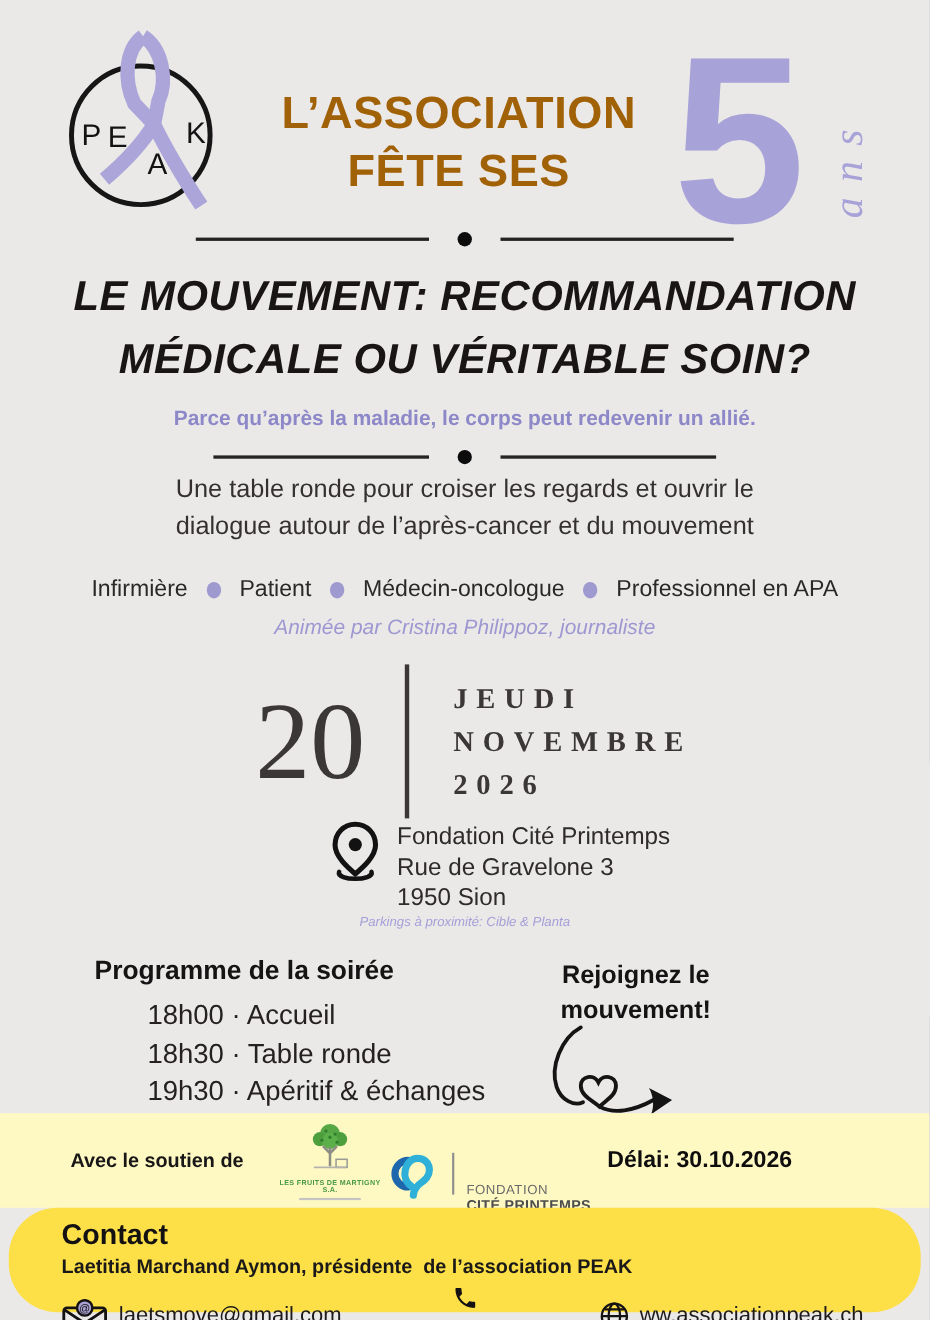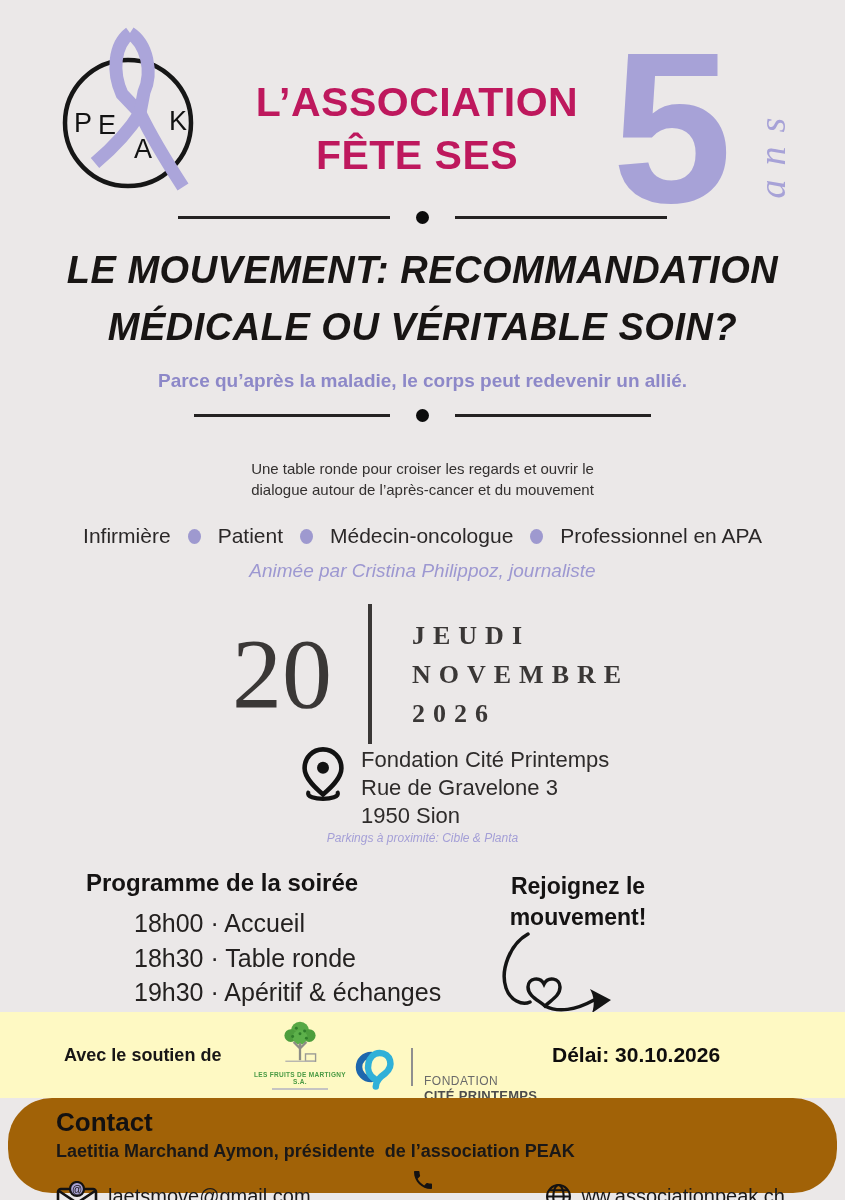--- a/index.html
+++ b/index.html
@@ -2,41 +2,41 @@
 <html><head>
 <meta charset="utf-8">
 <style>
   html,body{margin:0;padding:0;background:#d8d5d6;}
   .poster{position:relative;width:845px;height:1200px;background:#ebe8e8;
           font-family:"Liberation Sans",sans-serif;overflow:hidden;margin:0 auto;}
 
   
   .logo-svg{position:absolute;left:56px;top:26px;}
   .main-title{position:absolute;left:222px;top:76px;width:390px;text-align:center;
-              font-size:41px;font-weight:800;color:#be185d;line-height:1.3;letter-spacing:.5px;}
+              font-size:41px;font-weight:800;color:#a16207;line-height:1.3;letter-spacing:.5px;}
   .five{position:absolute;left:612px;top:44px;height:166px;display:flex;align-items:center;
         font-size:216px;font-weight:800;color:#a7a2d7;line-height:1;}
   .ans{position:absolute;left:682px;top:116px;width:180px;height:70px;
        transform:rotate(-90deg);font-family:"Liberation Serif",serif;font-style:italic;
        font-size:38px;letter-spacing:14px;color:#a7a2d7;text-align:center;line-height:70px;}
 
   .divider{position:absolute;left:0;width:845px;display:flex;align-items:center;justify-content:center;}
   .divider .seg{height:3px;background:#242222;}
   .divider .dot{width:13px;height:13px;border-radius:50%;background:#0c0c0c;margin:0 26px;}
   #div1{top:211px;} #div1 .seg{width:212px;}
   #div2{top:409px;} #div2 .seg{width:196px;}
 
   .headline{position:absolute;top:242px;left:0;width:845px;text-align:center;
             font-size:38px;font-style:italic;font-weight:800;color:#181514;
             line-height:1.5;letter-spacing:.5px;}
   .tagline{position:absolute;top:370px;left:0;width:845px;text-align:center;
            font-size:19px;font-weight:700;color:#8d88c8;}
 
-  .intro{position:absolute;top:458px;left:0;width:845px;text-align:center;
-         font-size:15px;color:#33302f;line-height:1.42;}
+  .intro{position:absolute;top:428px;left:0;width:845px;text-align:center;
+         font-size:23px;color:#33302f;line-height:1.42;}
 
   .speakers{position:absolute;top:524px;left:0;width:845px;display:flex;
             justify-content:center;align-items:center;font-size:21px;color:#2b2828;}
   .sdot{width:13px;height:15px;border-radius:50%;background:#9e99cf;margin:0 17px;}
 
   .moderator{position:absolute;top:560px;left:0;width:845px;text-align:center;
              font-style:italic;font-size:19px;color:#9d98d1;}
 
   .date-block{position:absolute;left:232px;top:604px;display:flex;align-items:center;}
   .day{font-family:"Liberation Serif",serif;font-size:100px;color:#3a3736;line-height:1;}
@@ -61,21 +61,21 @@
   .sponsor-label{position:absolute;left:64px;top:33px;font-size:18px;font-weight:700;color:#181616;}
   .fruits{position:absolute;left:252px;top:6px;width:96px;text-align:center;}
   .fruits-name{font-size:6.5px;font-weight:700;color:#4a9a44;letter-spacing:.3px;margin-top:1px;}
   .fruits-sub{width:56px;height:2px;background:#c6c4c2;margin:3px auto 0;}
   .cp{position:absolute;left:346px;top:18px;display:flex;align-items:center;gap:11px;}
   .cp-div{width:2px;height:38px;background:#8f8f8f;}
   .cp-t1{font-size:12px;color:#6a6a6a;letter-spacing:.5px;margin-top:44px;}
   .cp-t2{font-size:13px;font-weight:700;color:#4c4c4c;letter-spacing:.3px;}
   .deadline{position:absolute;left:552px;top:31px;font-size:21px;font-weight:700;color:#0f0d0d;}
 
-  .contact-bar{position:absolute;left:8px;top:1098px;width:829px;height:95px;background:#a16207;
+  .contact-bar{position:absolute;left:8px;top:1098px;width:829px;height:95px;background:#fde047;
                border-radius:44px;padding:9px 0 0 48px;box-sizing:border-box;}
   .contact-title{font-size:26px;font-weight:700;color:#131111;}
   .contact-person{font-size:18px;font-weight:700;color:#1a1818;margin-top:3px;white-space:pre;}
   .contact-row{display:flex;align-items:center;margin-top:6px;}
   .c-item{display:flex;align-items:center;gap:10px;font-size:20px;color:#1c1a1a;}
   .c-item.phone{margin-left:48px;flex-direction:column;}
   .c-item.web{margin-left:58px;}
 </style>
 </head>
 <body>

